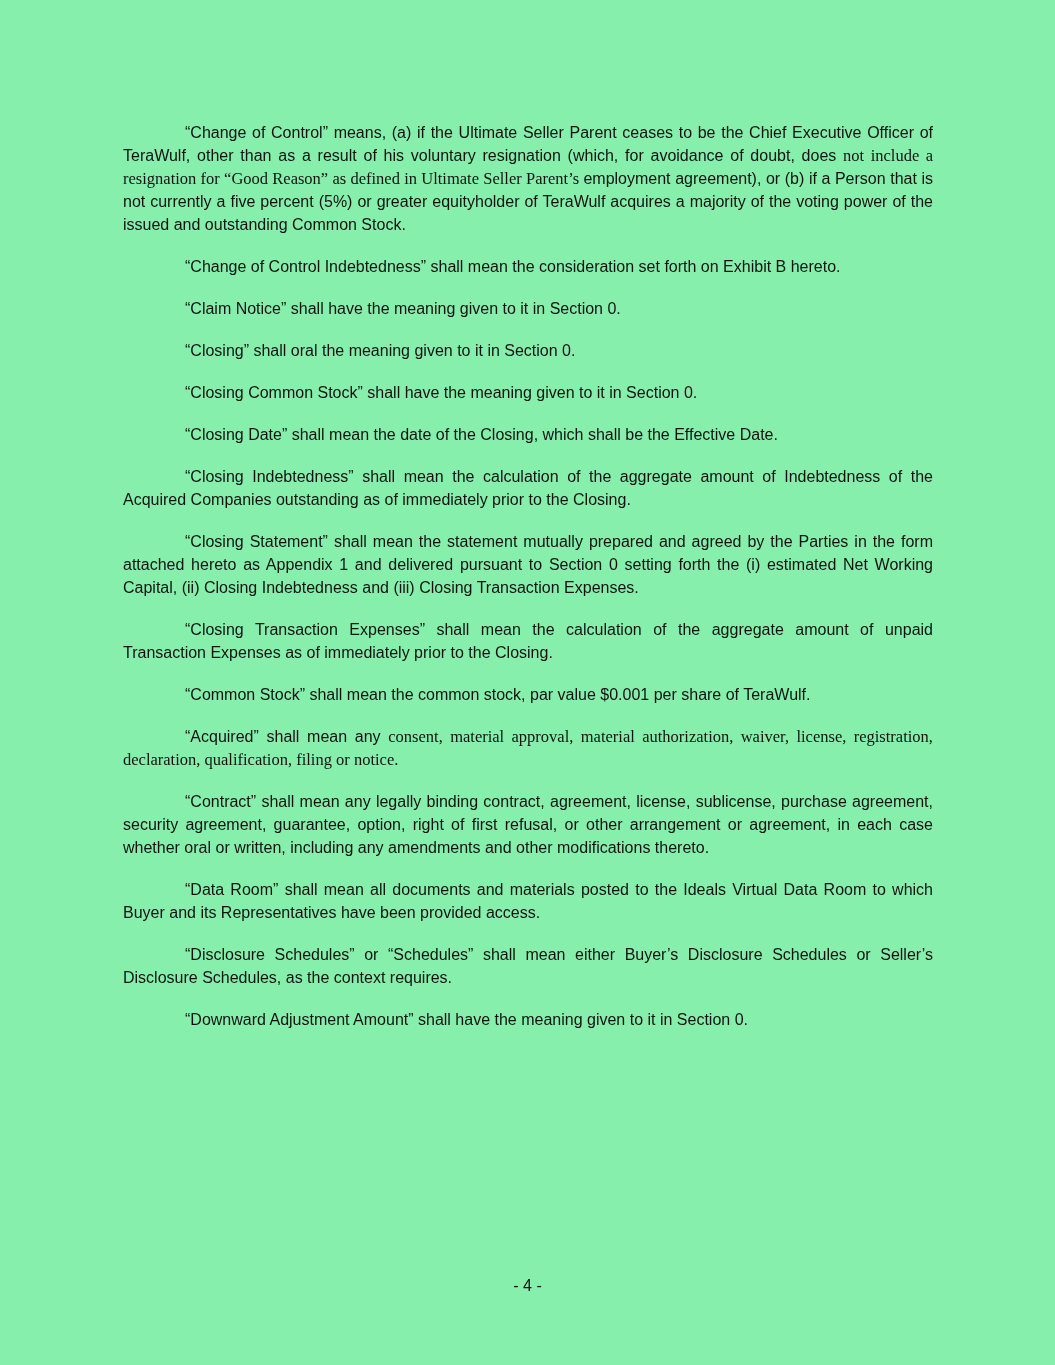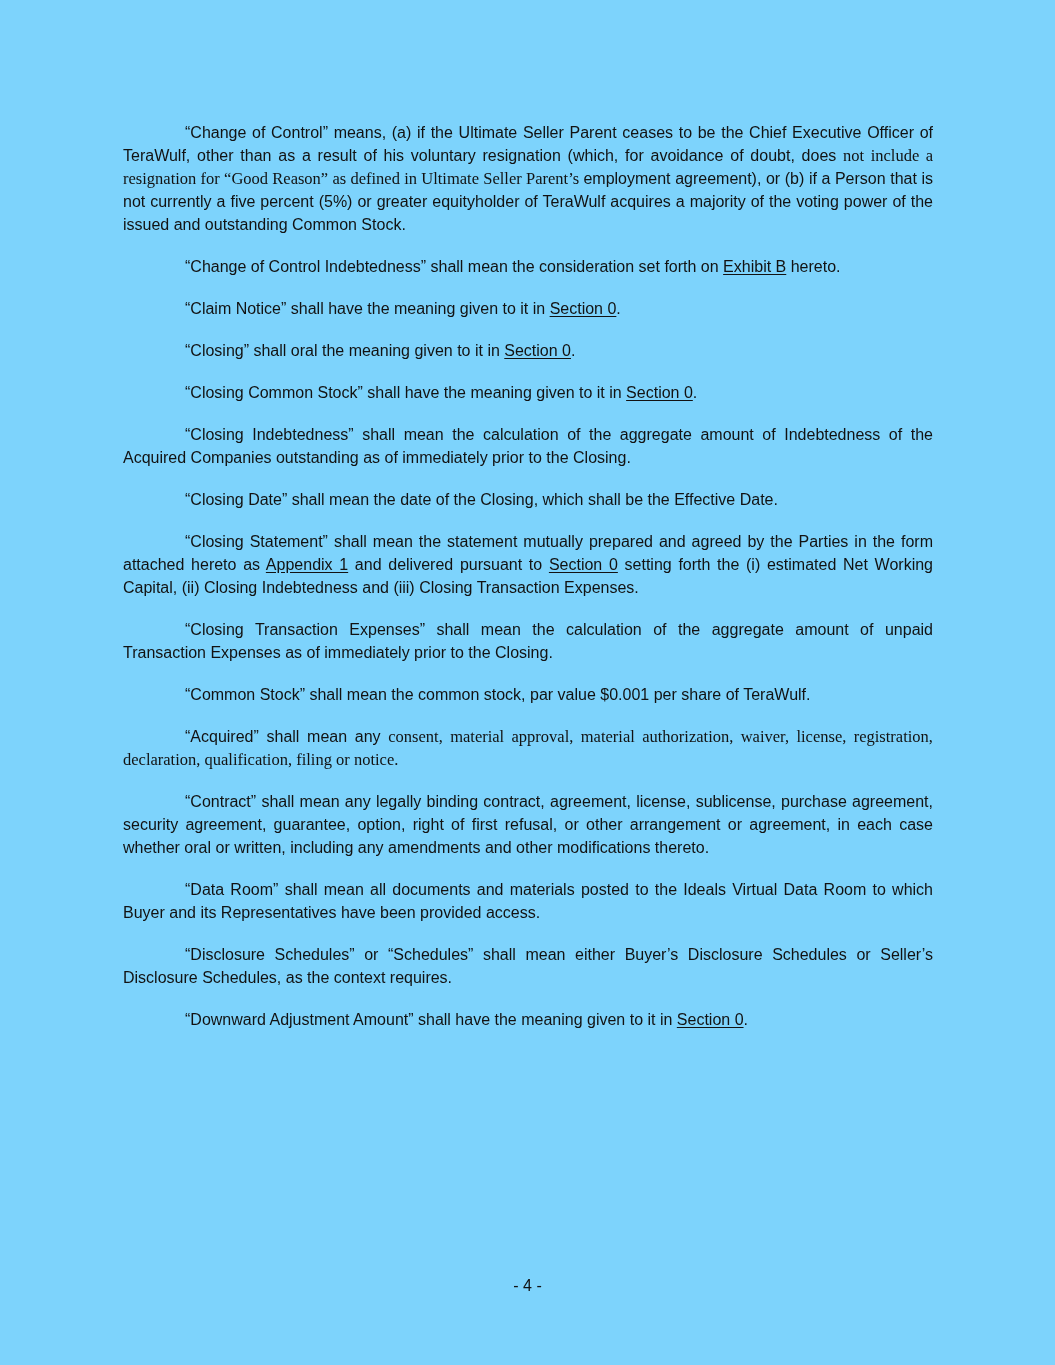--- a/index.html
+++ b/index.html
@@ -1,20 +1,20 @@
 <!DOCTYPE html>
 <html><head>
 <meta charset="utf-8">
 <style>
   html, body { margin: 0; padding: 0; background: #ffffff; }
   .page {
     position: relative;
     width: 1055px;
     height: 1365px;
-    background: #7dd3fc;
+    background: #86efac;
     font-family: "Liberation Sans", sans-serif;
     color: #121212;
     overflow: hidden;
   }
   .content {
     position: absolute;
     left: 123px;
     top: 121px;
     width: 810px;
   }
@@ -23,21 +23,20 @@
     font-size: 16px;
     line-height: 23px;
     text-align: justify;
     text-indent: 62px;
   }
   .serif {
     font-family: "Liberation Serif", serif;
     font-size: 16.5px;
   }
   .uref {
-    text-decoration: underline;
     text-underline-offset: 2px;
   }
   .footer {
     position: absolute;
     left: 0;
     right: 0;
     top: 1277px;
     text-align: center;
     font-size: 16px;
     color: #121212;
@@ -46,22 +45,22 @@
 </head>
 <body>
 
 <div class="page">
   <div class="content">
       <p class="para"><span>“Change of Control” means, (a) if the Ultimate Seller Parent ceases to be the Chief Executive Officer of TeraWulf, other than as a result of his voluntary resignation (which, for avoidance of doubt, does </span><span class="serif">not include a resignation for “Good Reason” as defined in Ultimate Seller Parent’s </span><span>employment agreement), or (b) if a Person that is not currently a five percent (5%) or greater equityholder of TeraWulf acquires a majority of the voting power of the issued and outstanding Common Stock.</span></p>
       <p class="para"><span>“Change of Control Indebtedness” shall mean the consideration set forth on </span><span class="uref">Exhibit B</span><span> hereto.</span></p>
       <p class="para"><span>“Claim Notice” shall have the meaning given to it in </span><span class="uref">Section 0</span><span>.</span></p>
       <p class="para"><span>“Closing” shall oral the meaning given to it in </span><span class="uref">Section 0</span><span>.</span></p>
       <p class="para"><span>“Closing Common Stock” shall have the meaning given to it in </span><span class="uref">Section 0</span><span>.</span></p>
+      <p class="para"><span>“Closing Date” shall mean the date of the Closing, which shall be the Effective Date.</span></p>
       <p class="para"><span>“Closing Indebtedness” shall mean the calculation of the aggregate amount of Indebtedness of the Acquired Companies outstanding as of immediately prior to the Closing.</span></p>
-      <p class="para"><span>“Closing Date” shall mean the date of the Closing, which shall be the Effective Date.</span></p>
       <p class="para"><span>“Closing Statement” shall mean the statement mutually prepared and agreed by the Parties in the form attached hereto as </span><span class="uref">Appendix 1</span><span> and delivered pursuant to </span><span class="uref">Section 0</span><span> setting forth the (i) estimated Net Working Capital, (ii) Closing Indebtedness and (iii) Closing Transaction Expenses.</span></p>
       <p class="para"><span>“Closing Transaction Expenses” shall mean the calculation of the aggregate amount of unpaid Transaction Expenses as of immediately prior to the Closing.</span></p>
       <p class="para"><span>“Common Stock” shall mean the common stock, par value $0.001 per share of TeraWulf.</span></p>
       <p class="para"><span>“Acquired” shall mean any </span><span class="serif">consent, material approval, material authorization, waiver, license, registration, declaration, qualification, filing or notice.</span></p>
       <p class="para"><span>“Contract” shall mean any legally binding contract, agreement, license, sublicense, purchase agreement, security agreement, guarantee, option, right of first refusal, or other arrangement or agreement, in each case whether oral or written, including any amendments and other modifications thereto.</span></p>
       <p class="para"><span>“Data Room” shall mean all documents and materials posted to the Ideals Virtual Data Room to which Buyer and its Representatives have been provided access.</span></p>
       <p class="para"><span>“Disclosure Schedules” or “Schedules” shall mean either Buyer’s Disclosure Schedules or Seller’s Disclosure Schedules, as the context requires.</span></p>
       <p class="para"><span>“Downward Adjustment Amount” shall have the meaning given to it in </span><span class="uref">Section 0</span><span>.</span></p>
     </div>
   <div class="footer">- 4 -</div>

